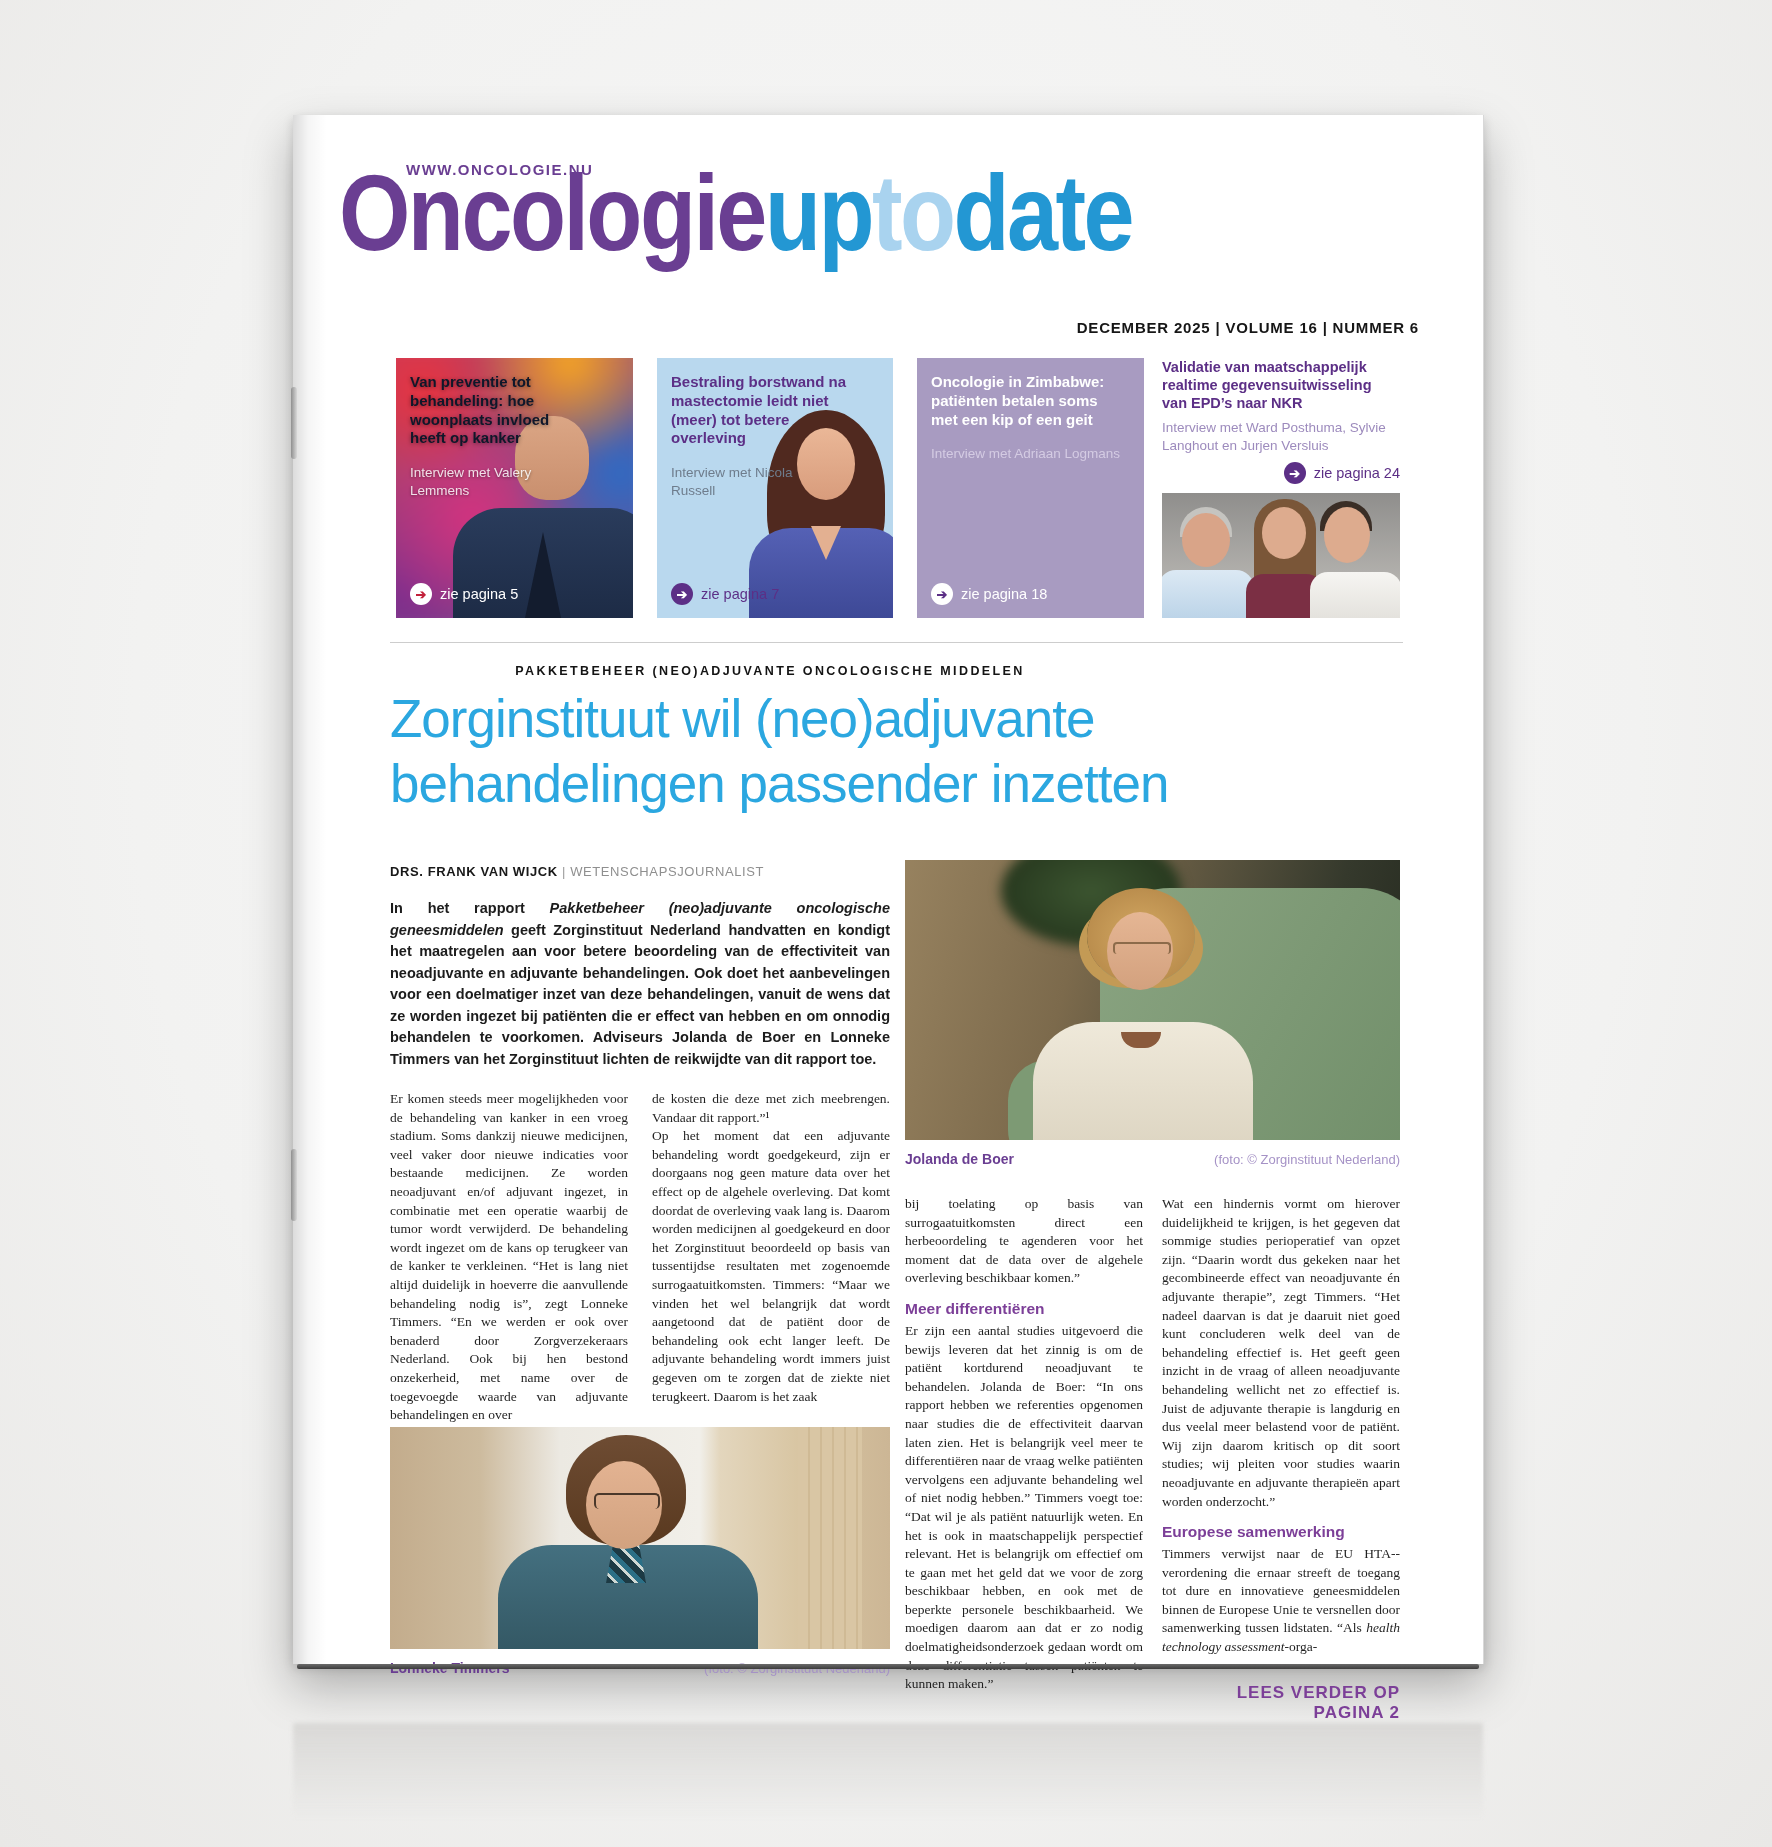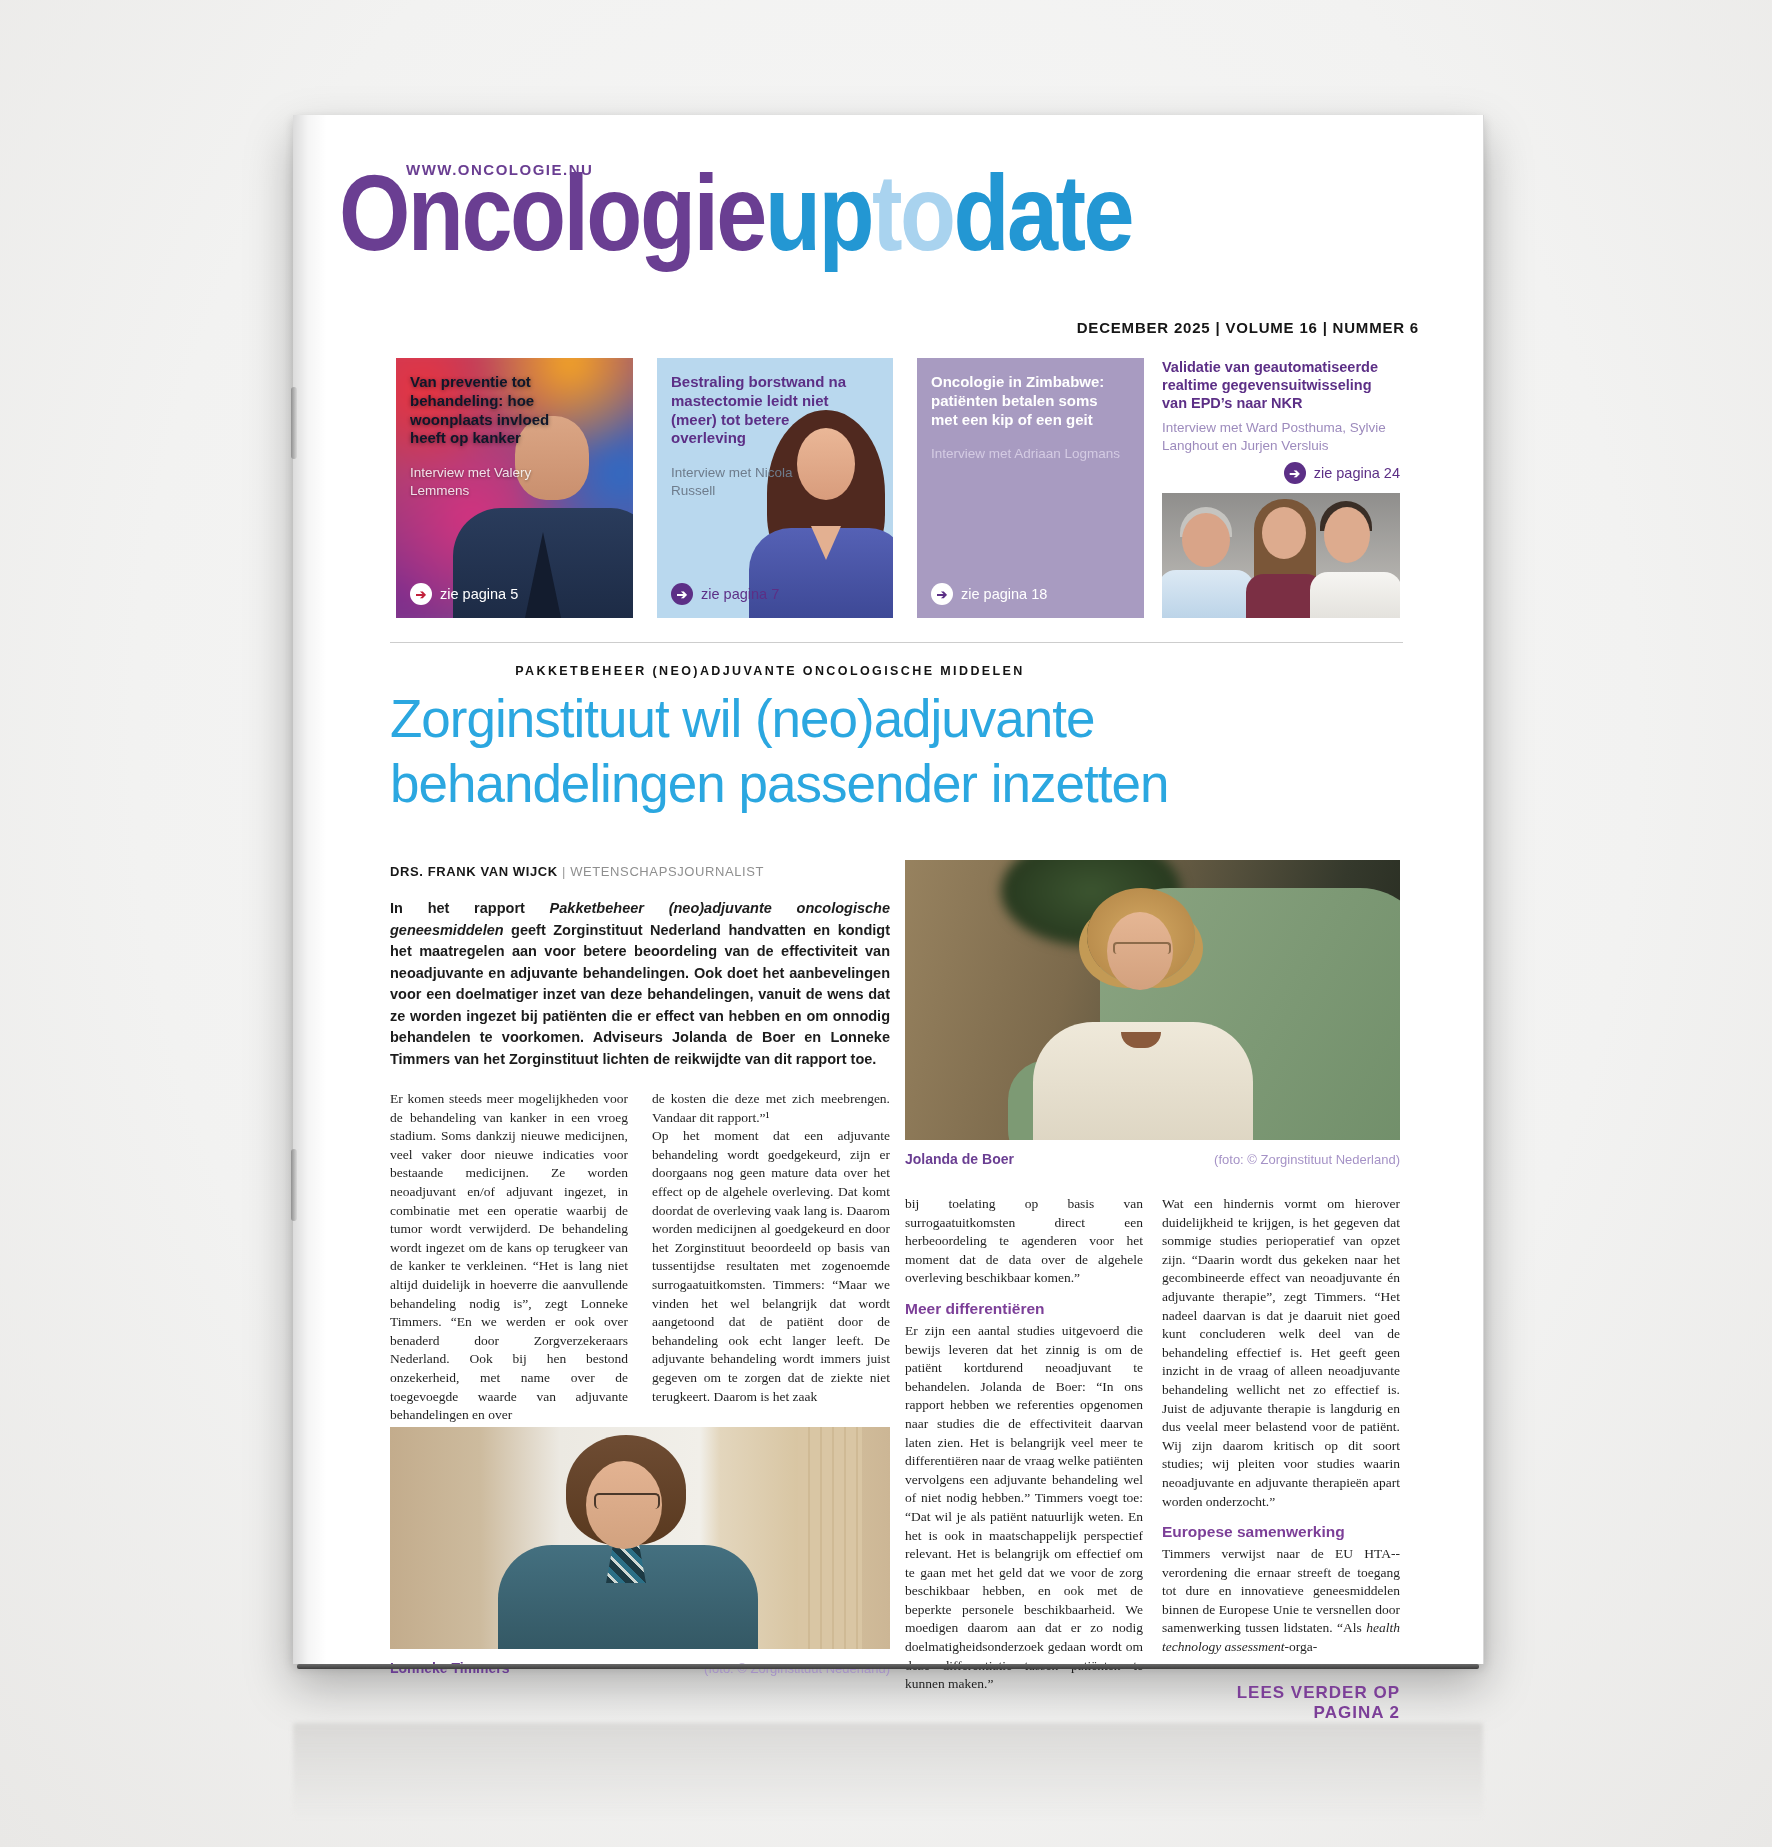--- a/index.html
+++ b/index.html
@@ -225,21 +225,21 @@
         <div class="t-title white">Oncologie in Zimbabwe: patiënten betalen soms met een kip of een geit</div>
         <div class="t-sub lav">Interview met Adriaan Logmans</div>
       </div>
       <div class="t-link">
         <span class="circle c-white-purple">➔</span>
         <span class="t-link-label lbl-white">zie pagina 18</span>
       </div>
     </div>
 
     <div class="teaser t4">
-      <div class="t-title">Validatie van geautomatiseerde realtime gegevensuitwisseling van EPD’s naar NKR</div>
+      <div class="t-title">Validatie van maatschappelijk realtime gegevensuitwisseling van EPD’s naar NKR</div>
       <div class="t-sub">Interview met Ward Posthuma, Sylvie Langhout en Jurjen Versluis</div>
       <div class="t4-link">
         <span class="circle c-purple-white">➔</span>
         <span class="t-link-label lbl-purple">zie pagina 24</span>
       </div>
       <div class="t4-photo">
         <div class="m1-hair"></div>
         <div class="p-head m1-head"></div>
         <div class="p-body m1-body"></div>
         <div class="w-hair"></div>

